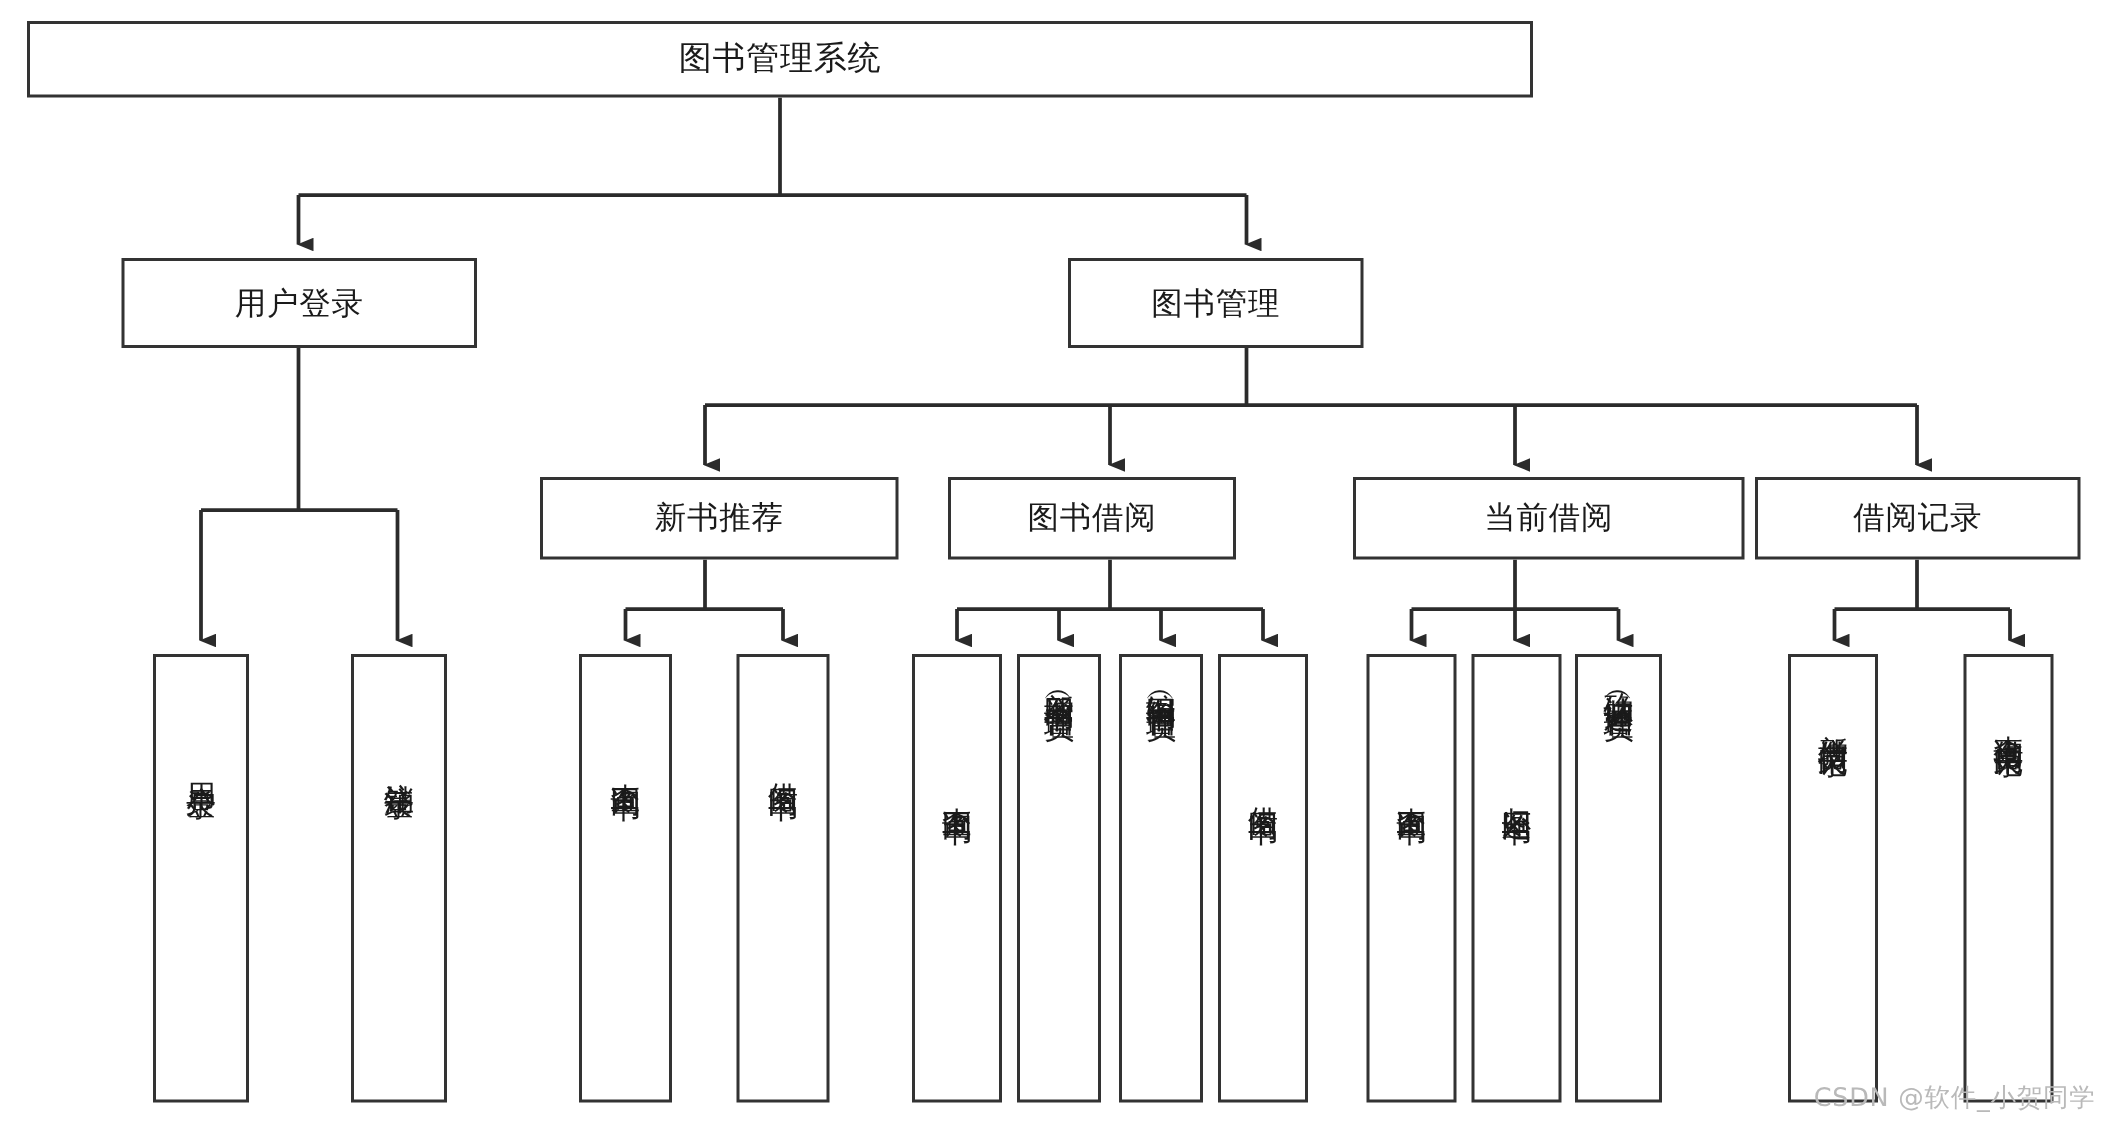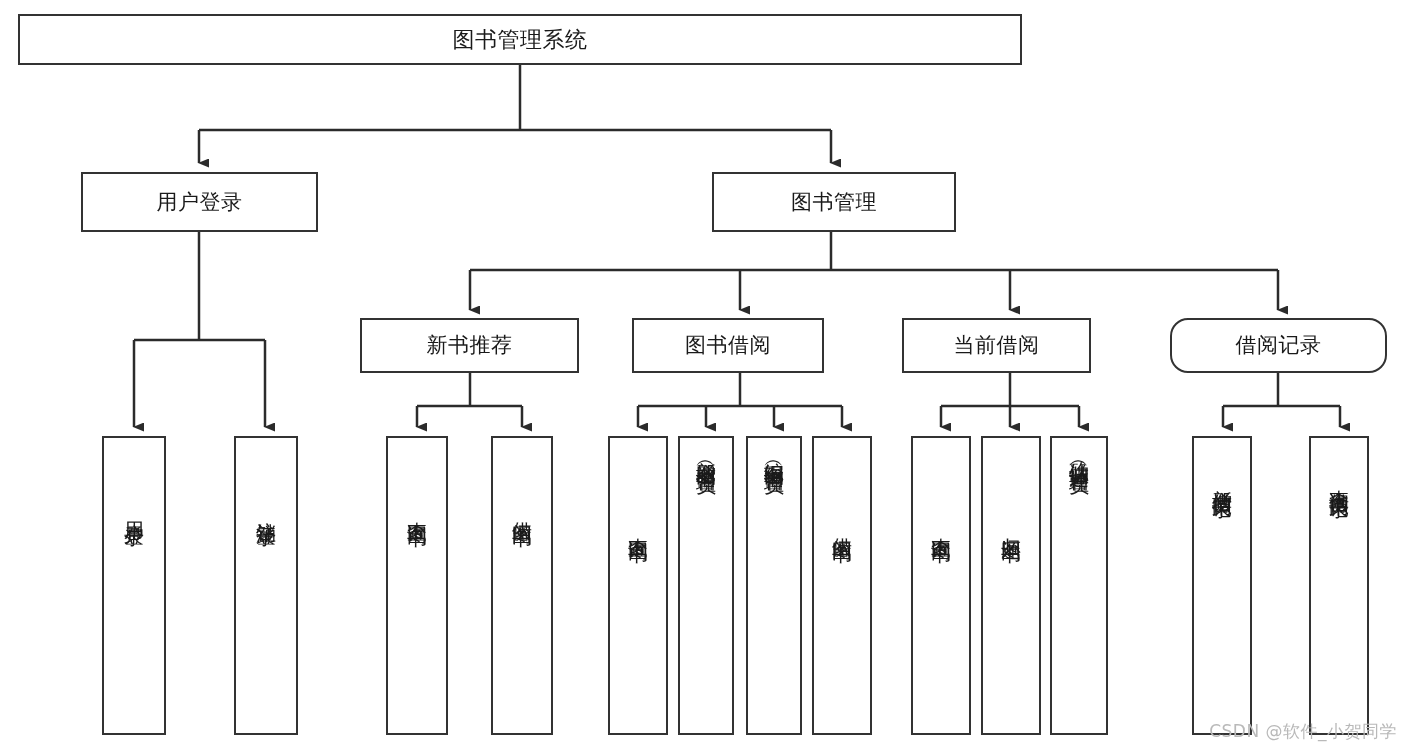--- a/index.html
+++ b/index.html
@@ -144,34 +144,34 @@
     </g>
   </svg>
 
   <div class="node horiz root" style="left:18px; top:14px; width:1004px; height:51px;">
     <span class="node-label">图书管理系统</span>
   </div>
 
   <div class="node horiz" style="left:81px; top:172px; width:237px; height:60px;">
     <span class="node-label">用户登录</span>
   </div>
-  <div class="node horiz" style="left:712px; top:172px; width:244px; height:60px;">
+  <div class="node horiz" style="left:712px; top:172px; width:197px; height:60px;">
     <span class="node-label">图书管理</span>
   </div>
 
-  <div class="node horiz" style="left:360px; top:318px; width:219px; height:55px;">
+  <div class="node horiz" style="left:360px; top:318px; width:239px; height:55px;">
     <span class="node-label">新书推荐</span>
   </div>
   <div class="node horiz" style="left:632px; top:318px; width:192px; height:55px;">
     <span class="node-label">图书借阅</span>
   </div>
-  <div class="node horiz" style="left:902px; top:318px; width:189px; height:55px;">
+  <div class="node horiz" style="left:902px; top:318px; width:261px; height:55px;">
     <span class="node-label">当前借阅</span>
   </div>
-  <div class="node horiz" style="left:1170px; top:318px; width:217px; height:55px;border-radius:18px;">
+  <div class="node horiz" style="left:1170px; top:318px; width:217px; height:55px;">
     <span class="node-label">借阅记录</span>
   </div>
 
   <div class="node vert mid" style="left:102px; top:436px; width:64px; height:299px;">
     <span class="node-label">用户登录</span>
   </div>
   <div class="node vert mid" style="left:234px; top:436px; width:64px; height:299px;">
     <span class="node-label">注销登录</span>
   </div>
 

